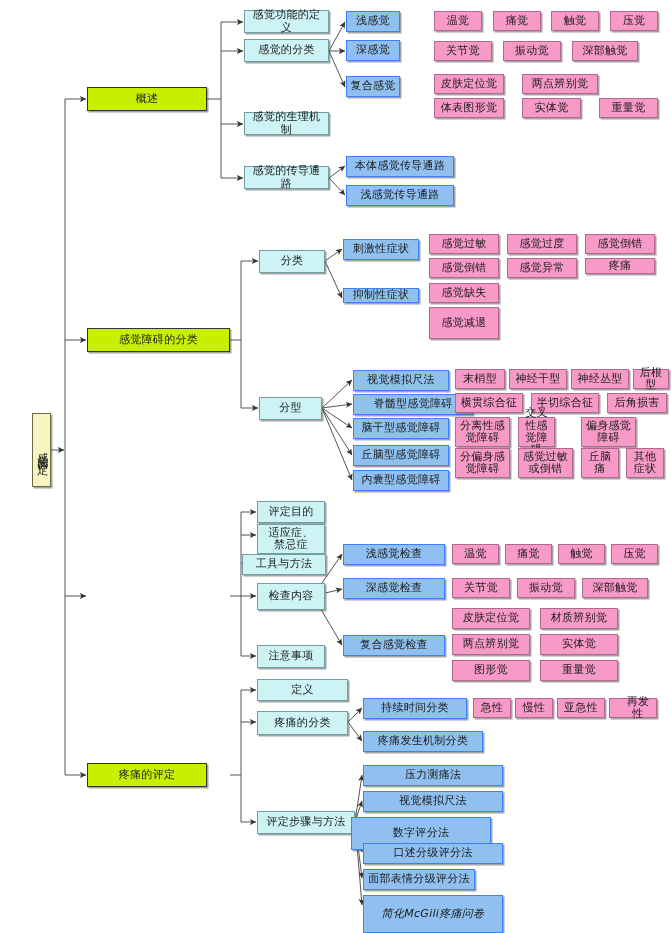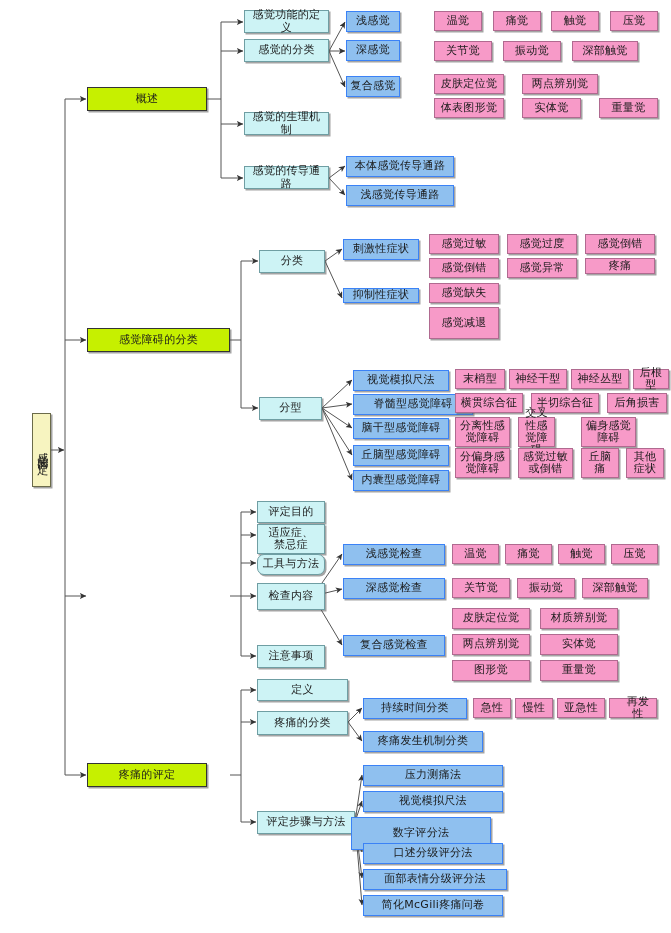--- a/index.html
+++ b/index.html
@@ -197,21 +197,21 @@
 或倒错</div>
   <div class="node pink" style="left:581px;top:448px;width:38px;height:30px;">丘脑
 痛</div>
   <div class="node pink" style="left:626px;top:448px;width:38px;height:30px;">其他
 症状</div>
 
 
   <div class="node cyan" style="left:257px;top:501px;width:68px;height:22px;">评定目的</div>
   <div class="node cyan" style="left:257px;top:524px;width:68px;height:30px;">适应症、
 禁忌症</div>
-  <div class="node cyan" style="left:257px;top:554px;width:68px;height:21px;border-radius:7px;">工具与方法</div>
+  <div class="node cyan" style="left:242px;top:554px;width:84px;height:21px;">工具与方法</div>
   <div class="node cyan" style="left:257px;top:583px;width:68px;height:27px;">检查内容</div>
   <div class="node cyan" style="left:257px;top:645px;width:68px;height:23px;">注意事项</div>
 
   <div class="node blue" style="left:343px;top:544px;width:102px;height:21px;">浅感觉检查</div>
   <div class="node blue" style="left:343px;top:578px;width:102px;height:21px;">深感觉检查</div>
   <div class="node blue" style="left:343px;top:635px;width:102px;height:21px;">复合感觉检查</div>
 
   <div class="node pink" style="left:452px;top:544px;width:47px;height:20px;">温觉</div>
   <div class="node pink" style="left:505px;top:544px;width:47px;height:20px;">痛觉</div>
   <div class="node pink" style="left:558px;top:544px;width:47px;height:20px;">触觉</div>
@@ -239,16 +239,16 @@
 
   <div class="node pink" style="left:473px;top:698px;width:38px;height:20px;">急性</div>
   <div class="node pink" style="left:515px;top:698px;width:38px;height:20px;">慢性</div>
   <div class="node pink" style="left:557px;top:698px;width:48px;height:20px;">亚急性</div>
   <div class="node pink" style="left:609px;top:698px;width:48px;height:20px;padding-left:12px;">再发性</div>
 
   <div class="node blue" style="left:363px;top:765px;width:140px;height:21px;">压力测痛法</div>
   <div class="node blue" style="left:363px;top:791px;width:140px;height:21px;">视觉模拟尺法</div>
   <div class="node blue" style="left:351px;top:817px;width:140px;height:33px;">数字评分法</div>
   <div class="node blue" style="left:363px;top:843px;width:140px;height:21px;">口述分级评分法</div>
-  <div class="node blue" style="left:363px;top:869px;width:144px;height:21px;">面部表情分级评分法</div>
-  <div class="node blue" style="left:363px;top:895px;width:140px;height:21px;">简化McGili疼痛问卷</div>
+  <div class="node blue" style="left:363px;top:869px;width:112px;height:21px;">面部表情分级评分法</div>
+  <div class="node blue" style="left:363px;top:895px;width:140px;height:38px;font-style:italic;">简化McGili疼痛问卷</div>
 
 </div>
 
 </body></html>

